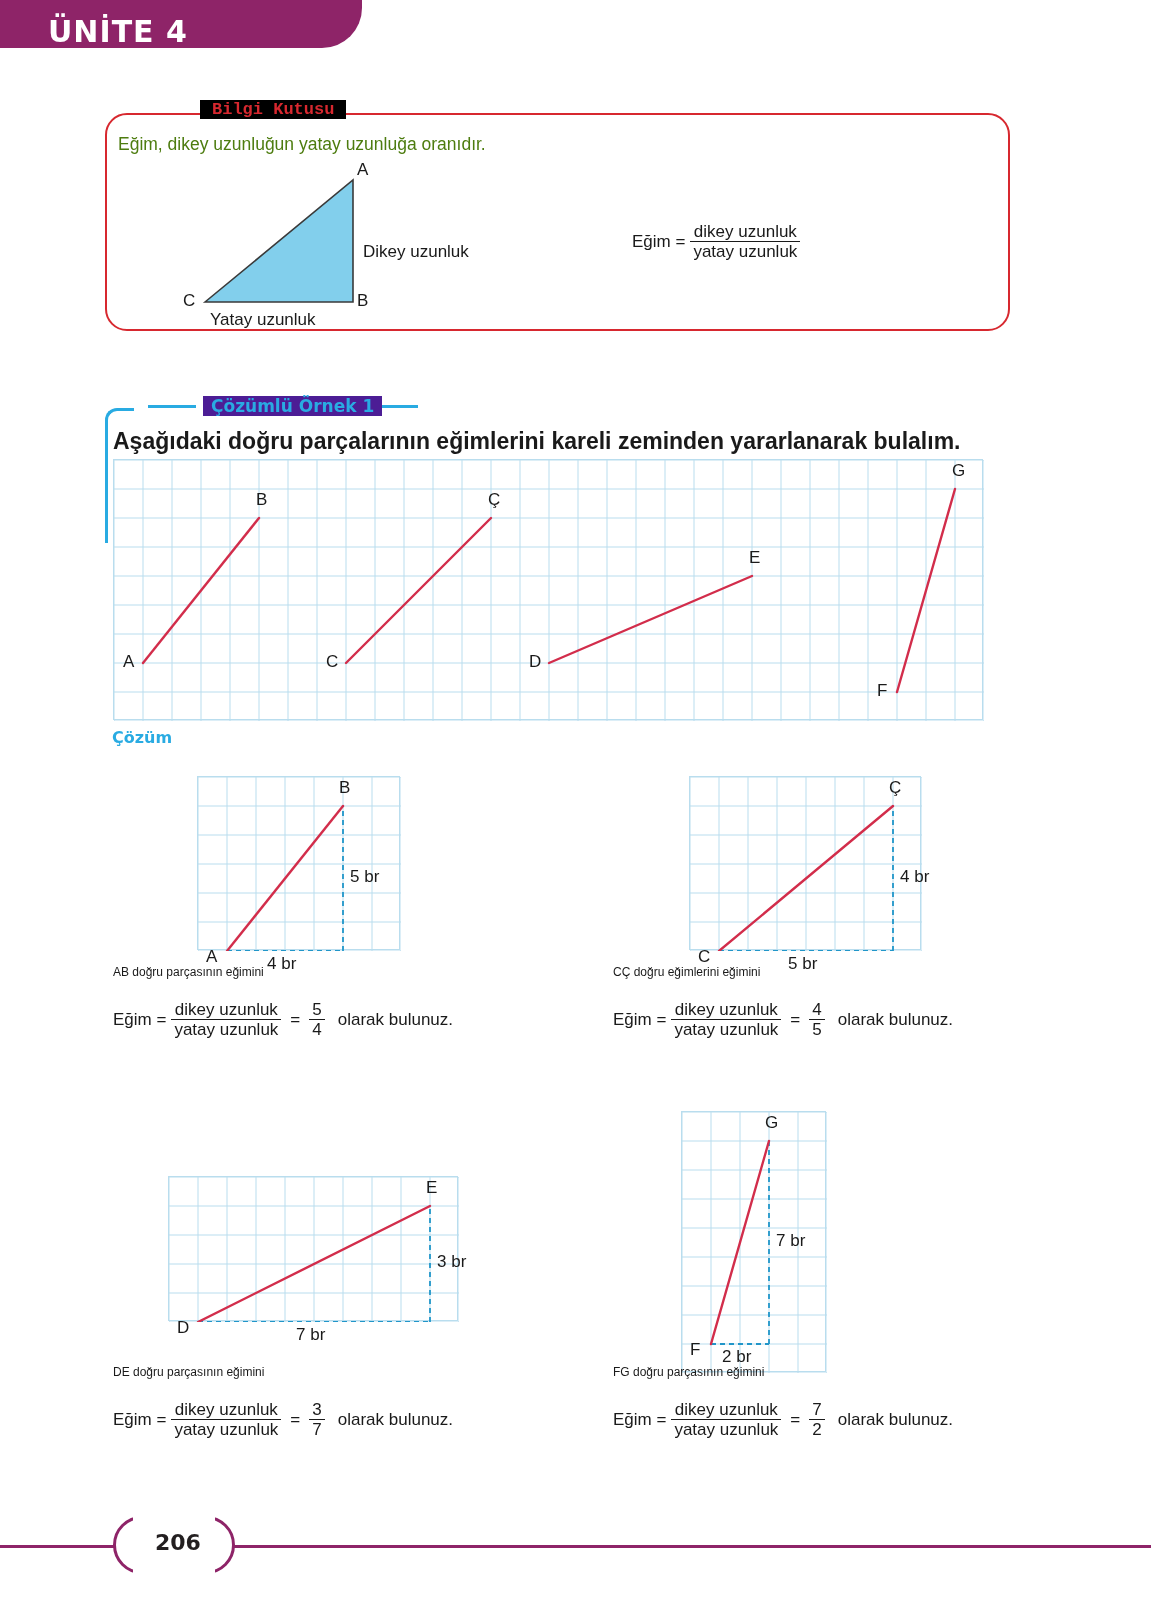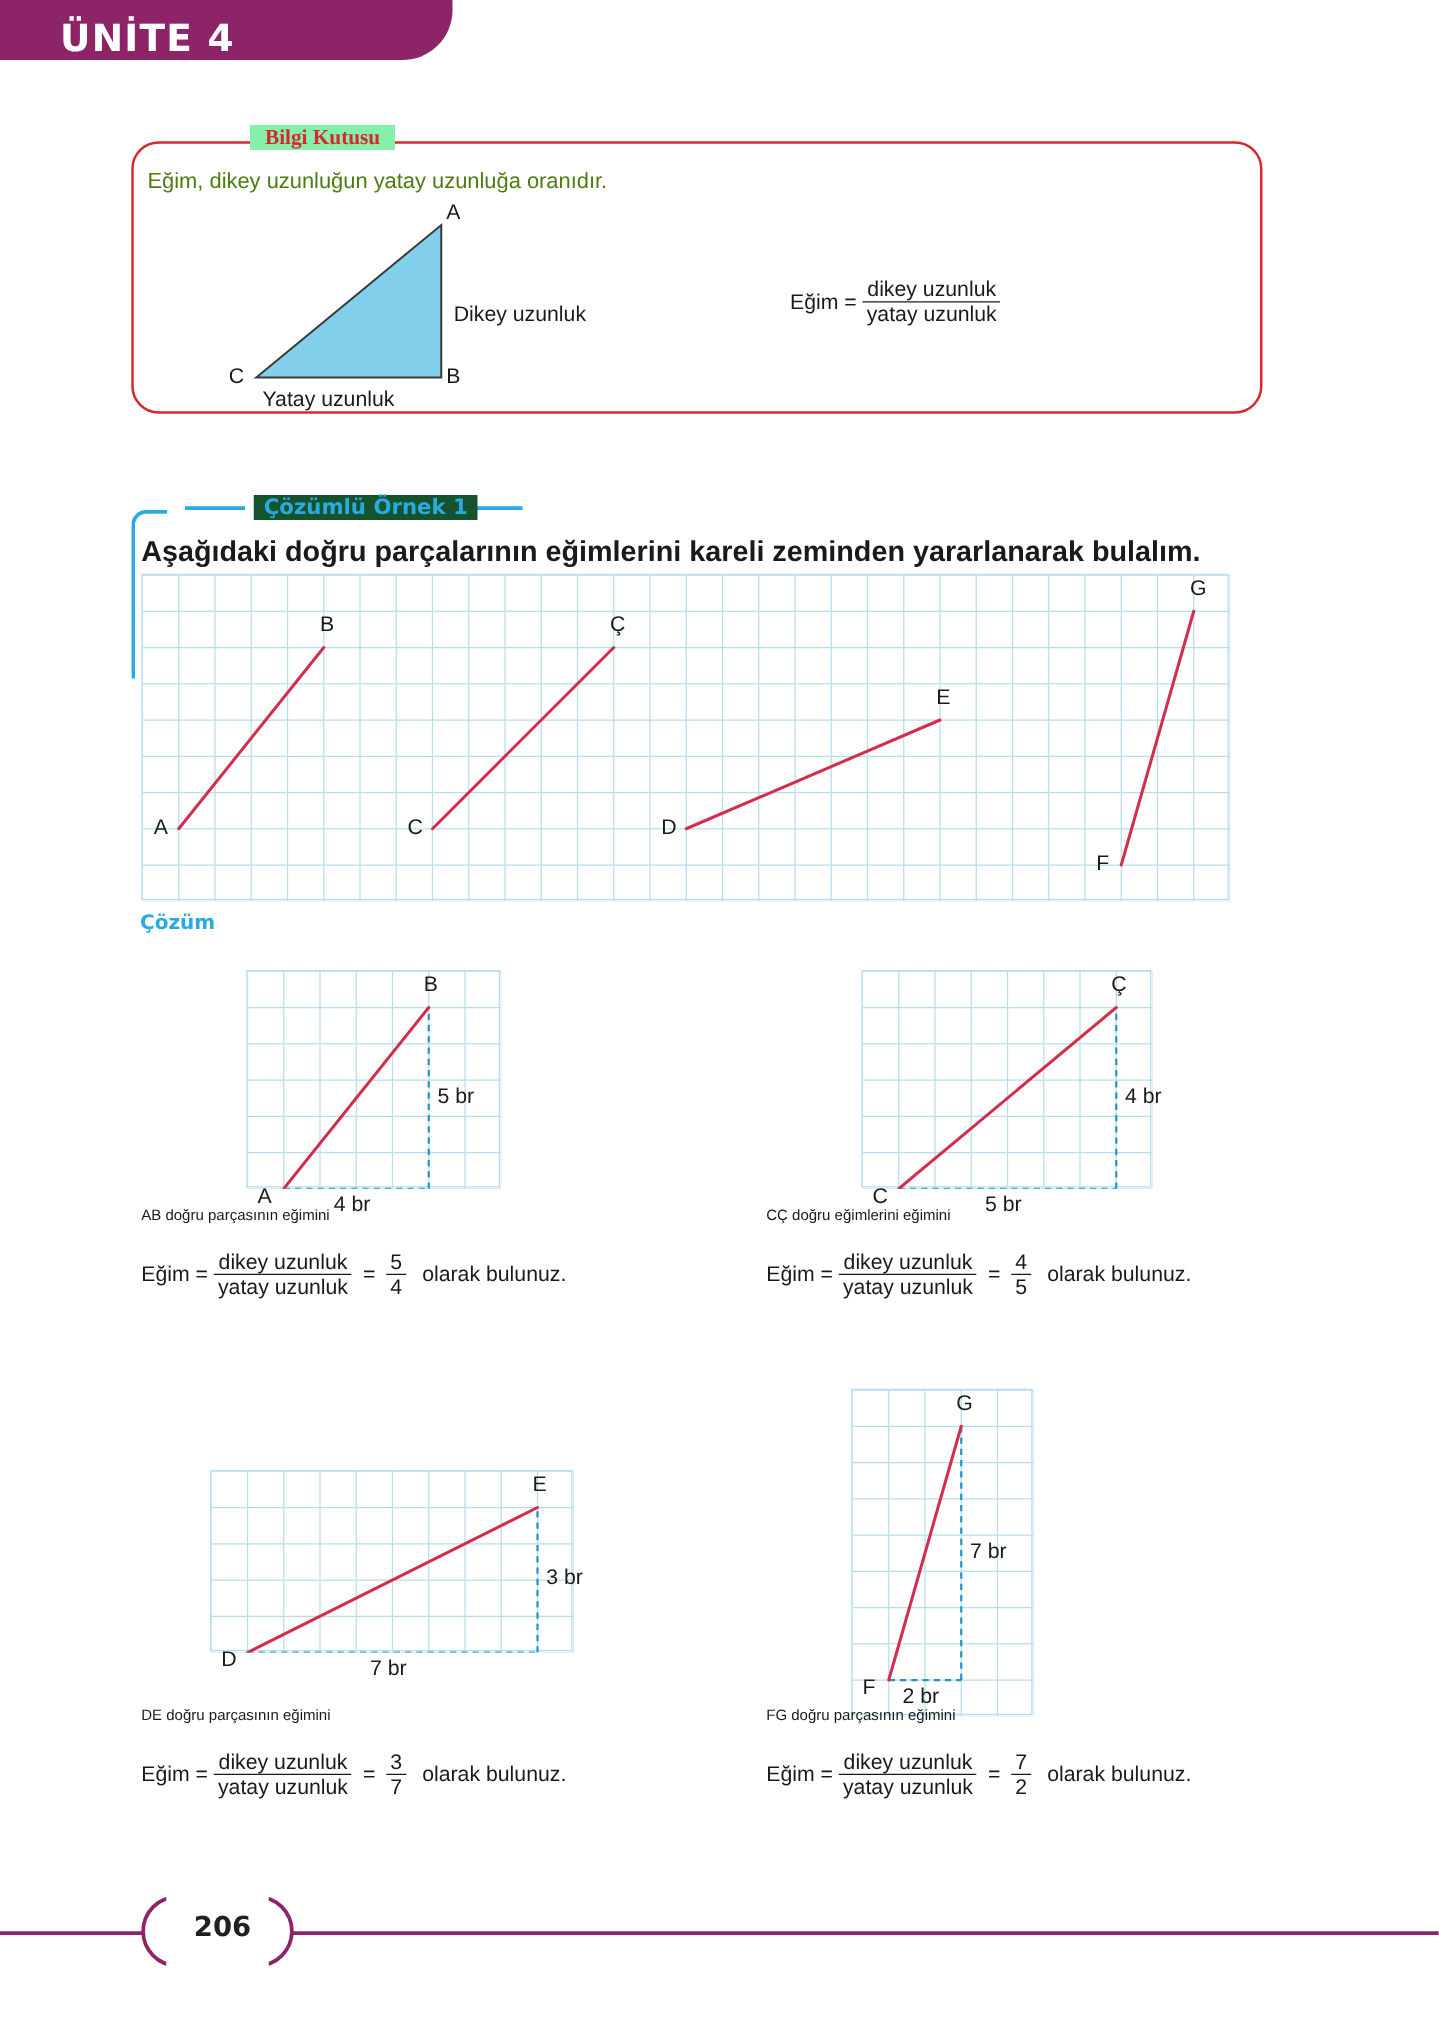--- a/index.html
+++ b/index.html
@@ -18,23 +18,23 @@
     color:#ffffff;font-weight:bold;font-size:30px;letter-spacing:1px;
     font-family:"DejaVu Sans",sans-serif;
   }
   
   .info-box{
     position:absolute;left:105px;top:113px;width:905px;height:218px;
     border:2.5px solid #D7282F;border-radius:22px;box-sizing:border-box;
   }
   .info-box-title{
     position:absolute;left:200px;top:100px;
-    background:#86efac;padding:0 12px;
+    background:#000000;padding:0 12px;
     color:#D7282F;font-weight:bold;font-size:17px;
-    font-family:Liberation Serif, serif;
+    font-family:Liberation Mono, monospace;
   }
   .info-text{
     position:absolute;left:118px;top:134px;font-size:17.5px;color:#4d7c0f;
   }
   .tri-wrap{position:absolute;left:185px;top:170px;width:360px;height:165px;}
   .lbl{position:absolute;font-size:17px;color:#1a1a1a;white-space:nowrap;}
   
   .formula{position:absolute;display:flex;align-items:center;white-space:nowrap;font-size:17px;}
   .frac{display:inline-flex;flex-direction:column;align-items:center;justify-content:center;
         margin:0 5px;line-height:1.12;}
@@ -42,21 +42,21 @@
   .frac .den{padding:0 3px;border-top:1.6px solid #1a1a1a;}
   
   .ex-bracket{
     position:absolute;left:105px;top:408px;width:26px;height:132px;
     border-left:3px solid #29ABE2;border-top:3px solid #29ABE2;
     border-top-left-radius:12px;
   }
   .ex-title{
     position:absolute;left:203px;top:396px;
     color:#29ABE2;font-weight:bold;font-size:17px;
-    font-family:"DejaVu Sans",sans-serif;background:#14532d;padding:0 8px;
+    font-family:"DejaVu Sans",sans-serif;background:#4c1d95;padding:0 8px;
   }
   .ex-rule-l{position:absolute;left:148px;top:405px;width:48px;height:3px;background:#29ABE2;}
   .ex-rule-r{position:absolute;left:370px;top:405px;width:48px;height:3px;background:#29ABE2;}
   .ex-prompt{position:absolute;left:113px;top:428px;font-size:23px;font-weight:bold;}
   .cozum-title{
     position:absolute;left:112px;top:728px;color:#29ABE2;font-weight:bold;font-size:16px;
     font-family:"DejaVu Sans",sans-serif;
   }
   
   .gridbox{position:absolute;box-sizing:border-box;border:1px solid #B9DDEE;}

